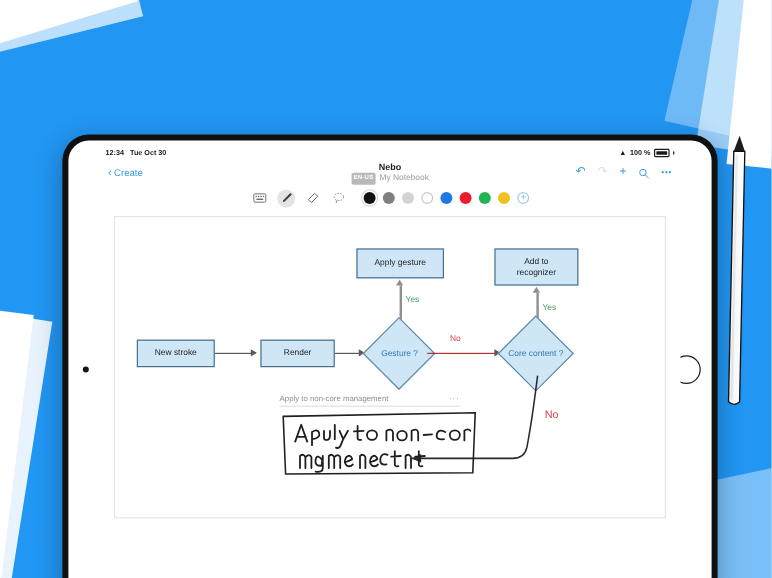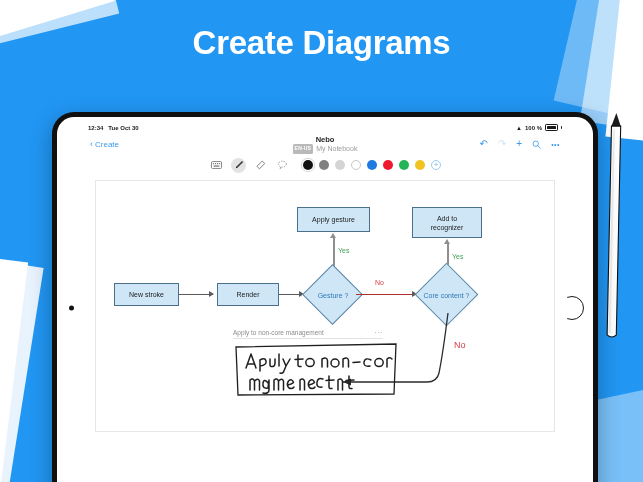--- a/index.html
+++ b/index.html
@@ -158,21 +158,20 @@
 
   <div class="sheet sheet-tl-1"></div>
   <div class="sheet sheet-tl-2"></div>
   <div class="sheet sheet-l-1"></div>
   <div class="sheet sheet-l-2"></div>
   <div class="sheet sheet-tr-1"></div>
   <div class="sheet sheet-tr-2"></div>
   <div class="sheet sheet-tr-3"></div>
   <div class="sheet sheet-br-1"></div>
 
-  <div class="headline">Create Diagrams</div>
 
   <div class="pencil">
     <svg width="12" height="225" viewBox="0 0 12 225" class="ink-svg">
       <path d="M6 0 L10.6 13 L1.4 13 Z" fill="#1c1c1c"></path>
       <path d="M1.4 13 L10.6 13 L10.6 222 Q6 226 1.4 222 Z" fill="#ffffff" stroke="#111111" stroke-width="1.1"></path>
       <rect x="3" y="16" width="2" height="204" fill="#efefef"></rect>
     </svg>
   </div>
 
   <div class="ipad">

